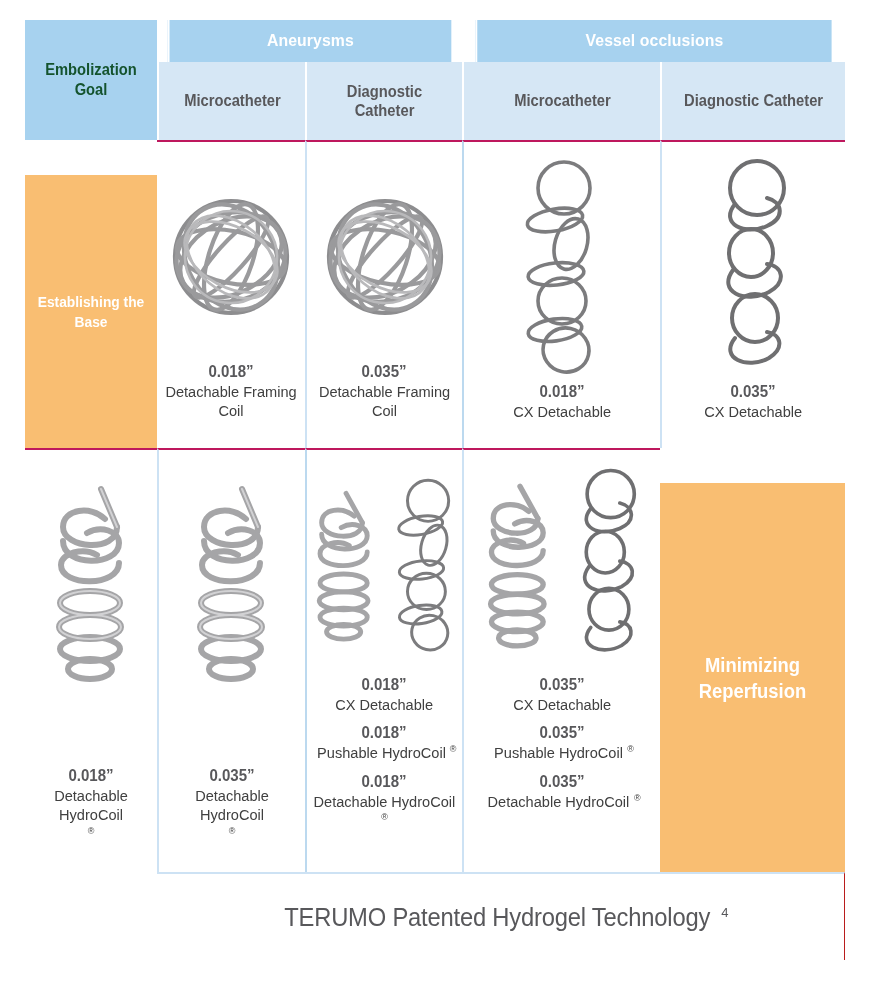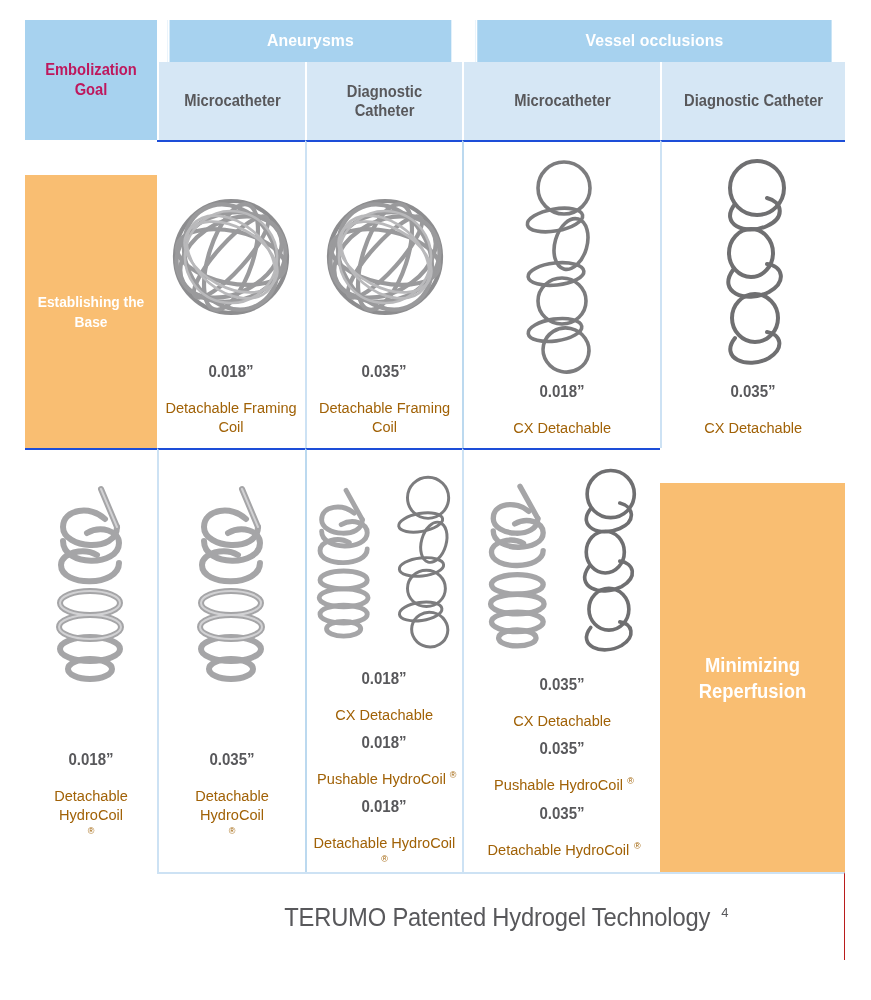--- a/index.html
+++ b/index.html
@@ -27,21 +27,21 @@
     color:#ffffff;
     display:flex;align-items:center;justify-content:center;
     font-weight:bold;
     font-size:17px;
     letter-spacing:.1px;
     transform:scaleX(.93);
     transform-origin:center;
   }
   .goal-cell{
     background:#a7d2ef;
-    color:#be185d;
+    color:#14532d;
     grid-row:1 / span 2;
     grid-column:1;
     display:flex;align-items:center;justify-content:center;
     text-align:center;
     font-weight:bold;
     font-size:16px;
     line-height:1.22;
     padding:0 4px;
   }
   .goal-cell span{display:block;transform:scaleX(.92);}
@@ -69,21 +69,21 @@
     line-height:1.3;
     border-top:3px solid #ffffff;
     margin-top:32px;
   }
   .rowlabel span{display:block;transform:scaleX(.92);}
   .rowlabel.small{font-size:20px;}
 
   
   .body-cell{
     background:#ffffff;
-    border-top:2px solid #1d4ed8;
+    border-top:2px solid #be185d;
     display:flex;
     flex-direction:column;
     align-items:center;
     padding-top:10px;
   }
   .vline{border-left:2px solid #cde2f4;}
   .vline-strong{border-left:2px solid #bcd9ef;}
 
   
   .imgwrap{
@@ -99,24 +99,23 @@
   .lblgroup{margin-top:9px;}
   .lblgroup:first-child{margin-top:0;}
   .gauge{
     color:#58585b;
     font-weight:bold;
     font-size:16px;
     line-height:1.25;
   }
   .gauge span{display:inline-block;transform:scaleX(.94);}
   .lname{
-    color:#a16207;
+    color:#404040;
     font-size:15.5px;
     line-height:1.25;
-    margin-top:16px;
   }
   .lname span{display:inline-block;transform:scaleX(.94);}
   .lname sup{font-size:9px;vertical-align:super;}
 
   
   .banner{
     background:#ffffff;
     grid-column:2 / span 4;
     border-top:2px solid #cde2f4;
     border-right:1px solid #b91c1c;

